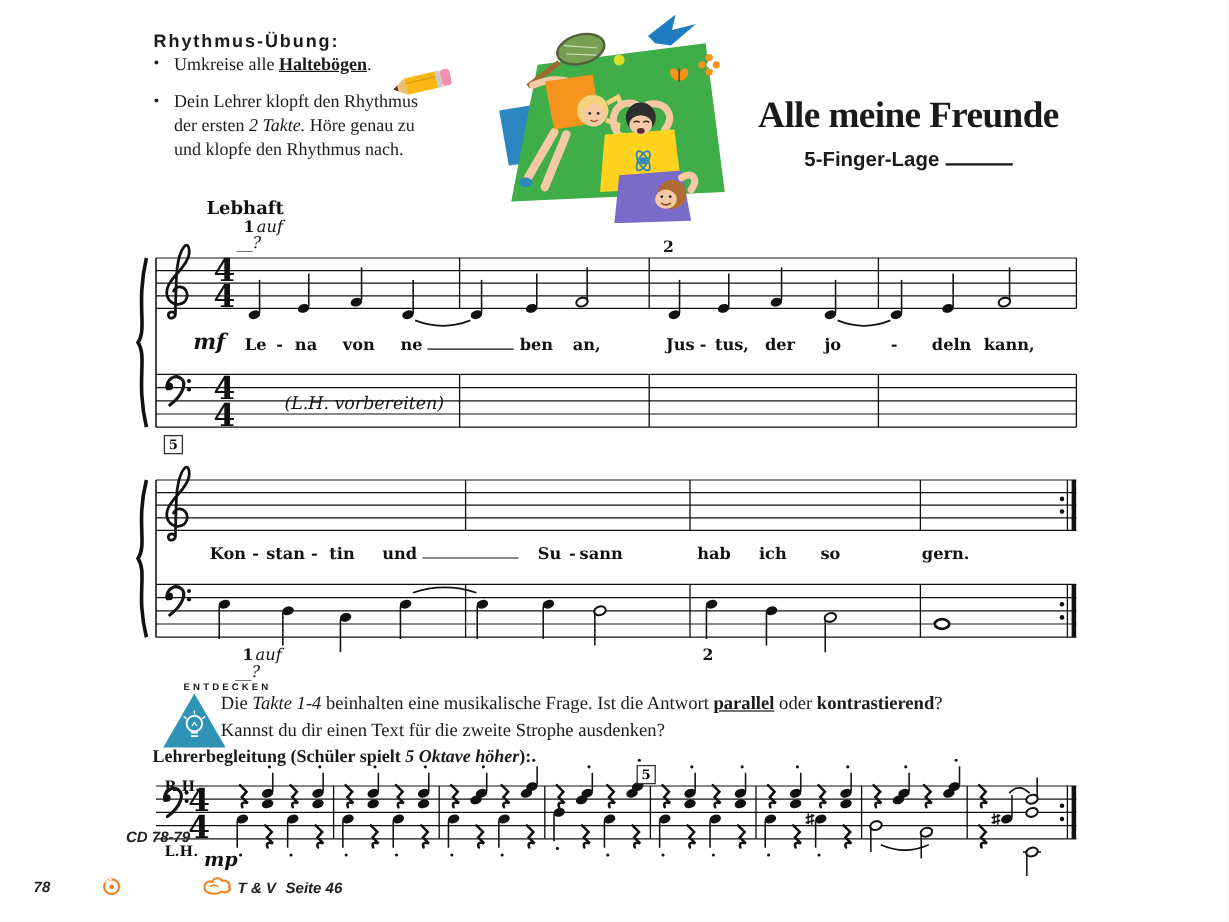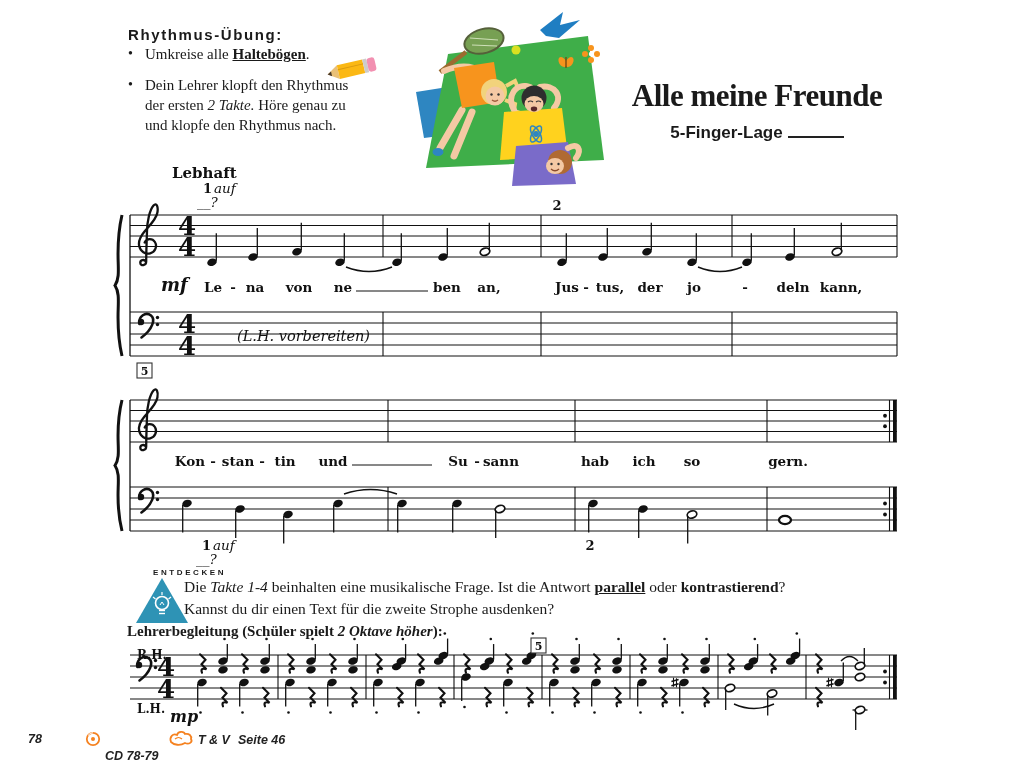--- a/index.html
+++ b/index.html
@@ -677,29 +677,29 @@
     <circle cx="32" cy="26" r="6.5" fill="none" stroke="#fff" stroke-width="1.6"></circle>
     <line x1="29" y1="33.5" x2="35" y2="33.5" stroke="#fff" stroke-width="1.4"></line>
     <line x1="29" y1="36.5" x2="35" y2="36.5" stroke="#fff" stroke-width="1.4"></line>
     <path d="M30 28 l2 -3 l2 3" stroke="#fff" stroke-width="1" fill="none"></path>
     <line x1="32" y1="15" x2="32" y2="18" stroke="#fff" stroke-width="1.2"></line>
     <line x1="23" y1="20" x2="25.5" y2="22" stroke="#fff" stroke-width="1.2"></line>
     <line x1="41" y1="20" x2="38.5" y2="22" stroke="#fff" stroke-width="1.2"></line>
   </svg>
   <div class="abs" id="entdecken-text"><span>Die </span><span style="font-style: italic;">Takte 1-4</span><span> beinhalten eine musikalische Frage. Ist die Antwort </span><span style="font-weight: bold; text-decoration: underline;">parallel</span><span> oder </span><span style="font-weight: bold;">kontrastierend</span><span>?</span><br><span>Kannst du dir einen Text für die zweite Strophe ausdenken?</span></div>
 
-  <div class="abs" id="teacher-label"><span style="font-weight: bold;">Lehrerbegleitung (Schüler spielt </span><span style="font-weight: bold; font-style: italic;">2 Oktave höher</span><span style="font-weight: bold;">):</span></div>
+  <div class="abs" id="teacher-label"><span style="font-weight: bold;">Lehrerbegleitung (Schüler spielt </span><span style="font-weight: bold; font-style: italic;">5 Oktave höher</span><span style="font-weight: bold;">):</span></div>
 
   <span class="abs foot" style="left:28px;top:732px;">78</span>
   <svg class="abs" style="left:85px;top:731px;" width="16" height="16" viewBox="0 0 16 16">
     <circle cx="8" cy="8" r="6.2" fill="none" stroke="var(--c-footer_icon)" stroke-width="1.8"></circle>
     <circle cx="8" cy="8" r="2" fill="var(--c-footer_icon)"></circle>
     <path d="M3 4.5 A6.2 6.2 0 0 1 8 1.8" fill="none" stroke="#fff" stroke-width="1"></path>
   </svg>
-  <span class="abs foot" style="left:105px;top:749px;">CD 78-79</span>
+  <span class="abs foot" style="left:105px;top:691px;">CD 78-79</span>
   <svg class="abs" style="left:168px;top:729px;" width="26" height="18" viewBox="0 0 26 18">
     <path d="M3 13 C1 8 5 4 9 6 C10 2 16 2 17 5 C21 4 24 7 23 10 C25 13 21 16 17 14 C12 17 6 16 3 13 Z" fill="none" stroke="var(--c-footer_icon)" stroke-width="1.8"></path>
     <path d="M7 10 C9 8 12 8 14 10" fill="none" stroke="var(--c-footer_icon)" stroke-width="1.2"></path>
   </svg>
   <span class="abs foot" style="left:198px;top:733px;">T &amp; V</span>
   <span class="abs foot" style="left:238px;top:733px;">Seite 46</span>
 
 </div>
 
 </body></html>

